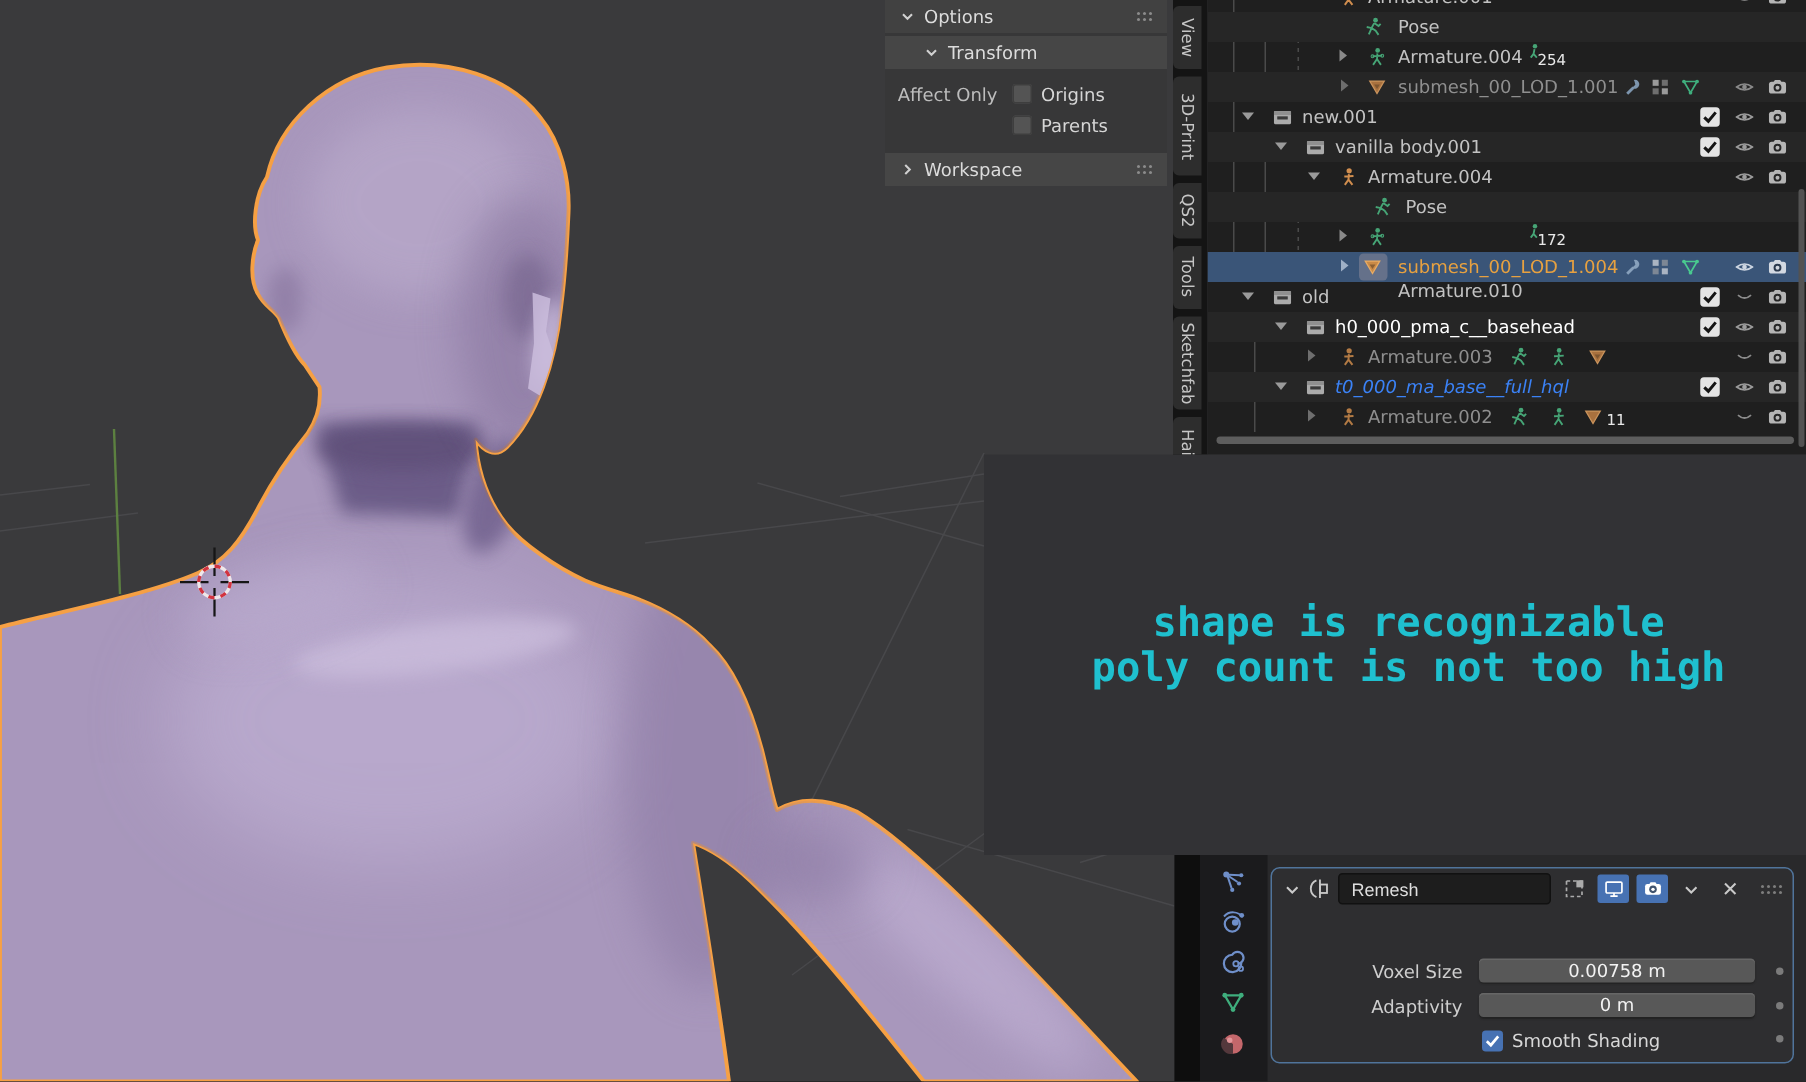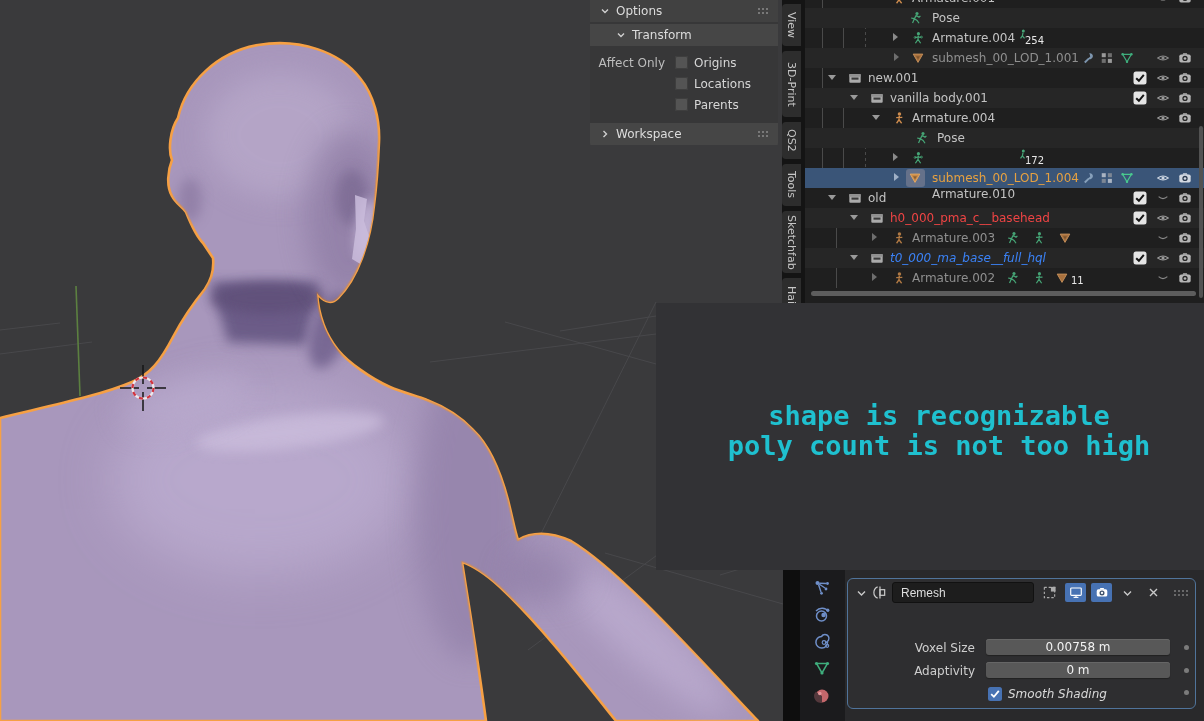--- a/index.html
+++ b/index.html
@@ -178,25 +178,20 @@
     </div>
     <div class="op-body" style="padding:6px 0 8px 0;">
       <div class="op-row">
         <span style="width:75px;text-align:right;color:#bdbdbd;">Affect Only</span>
         <span class="cb" style="margin-left:10px;"></span>
         <span style="margin-left:6px;color:#d6d6d6;">Origins</span>
       </div>
       <div class="op-row">
         <span style="width:75px;"></span>
         <span class="cb" style="margin-left:10px;"></span>
-        <span style="margin-left:6px;color:#d6d6d6;">Locations</span>
-      </div>
-      <div class="op-row">
-        <span style="width:75px;"></span>
-        <span class="cb" style="margin-left:10px;"></span>
         <span style="margin-left:6px;color:#d6d6d6;">Parents</span>
       </div>
     </div>
     <div class="op-header op-sub">
       <svg class="chev" width="10" height="10">
           <polyline points="3.5,2 6.5,5 3.5,8" fill="none" stroke="#cfcfcf" stroke-width="1.4"></polyline>
         </svg>
       <span style="color:#dcdcdc;">Workspace</span>
       <svg class="grip" width="14" height="8">
           <g fill="#8b8b8b">
@@ -476,21 +471,21 @@
         </svg>
     </div>
 
     <div class="orow alt" style="top:208px;">
       <i class="tri-down" style="left:45px;"></i>
       <svg class="oicon" style="left:65px;" viewBox="0 0 16 16">
           <rect x="1.5" y="3.5" width="13" height="10" rx="1.2" fill="#ababab"></rect>
           <rect x="1.5" y="3.5" width="13" height="3" fill="#8f8f8f"></rect>
           <rect x="4" y="7.5" width="8" height="2.4" fill="#3a3a3a"></rect>
         </svg>
-      <span class="olabel" style="left:85px;color:#ef4444;">h0_000_pma_c__basehead</span>
+      <span class="olabel" style="left:85px;color:#ffffff;">h0_000_pma_c__basehead</span>
       <svg class="oicon" style="left:328px;" viewBox="0 0 14 14">
           <rect x=".5" y=".5" width="13" height="13" rx="2.5" fill="#e4e4e4"></rect>
           <path d="M3.2 7.2 L5.9 9.8 L10.8 3.9" stroke="#151515" stroke-width="2" fill="none"></path>
         </svg>
       <svg class="oicon" style="left:351px;" viewBox="0 0 16 16">
           <path d="M2 8 Q8 3.5 14 8 Q8 12.5 2 8Z" fill="none" stroke="#9b9b9b" stroke-width="1.2"></path>
           <circle cx="8" cy="8" r="1.8" fill="#9b9b9b"></circle>
         </svg>
       <svg class="oicon" style="left:373px;" viewBox="0 0 16 16">
           <path d="M5 4.2 L6 2.6 L10 2.6 L11 4.2" fill="#b5b5b5"></path>
@@ -688,21 +683,21 @@
       <div class="frow" style="top:60px;">
         <span class="flabel">Voxel Size</span>
         <div class="fval">0.00758 m</div>
         <span class="adot"></span>
       </div>
       <div class="frow" style="top:83px;">
         <span class="flabel">Adaptivity</span>
         <div class="fval">0 m</div>
         <span class="adot"></span>
       </div>
-      <div class="frow" style="top:107px;font-style:italic;">
+      <div class="frow" style="top:107px;">
         <span class="bluecb"><svg width="14" height="14" viewBox="0 0 14 14">
               <path d="M3.2 7.2 L5.9 9.8 L10.8 3.9" stroke="#fff" stroke-width="1.8" fill="none"></path>
             </svg></span>
         <span style="position:absolute;left:160px;top:1px;color:#d8d8d8;">Smooth Shading</span>
         <span class="adot" style="top:4px;"></span>
       </div>
     </div>
   </div>
 
 </div>

